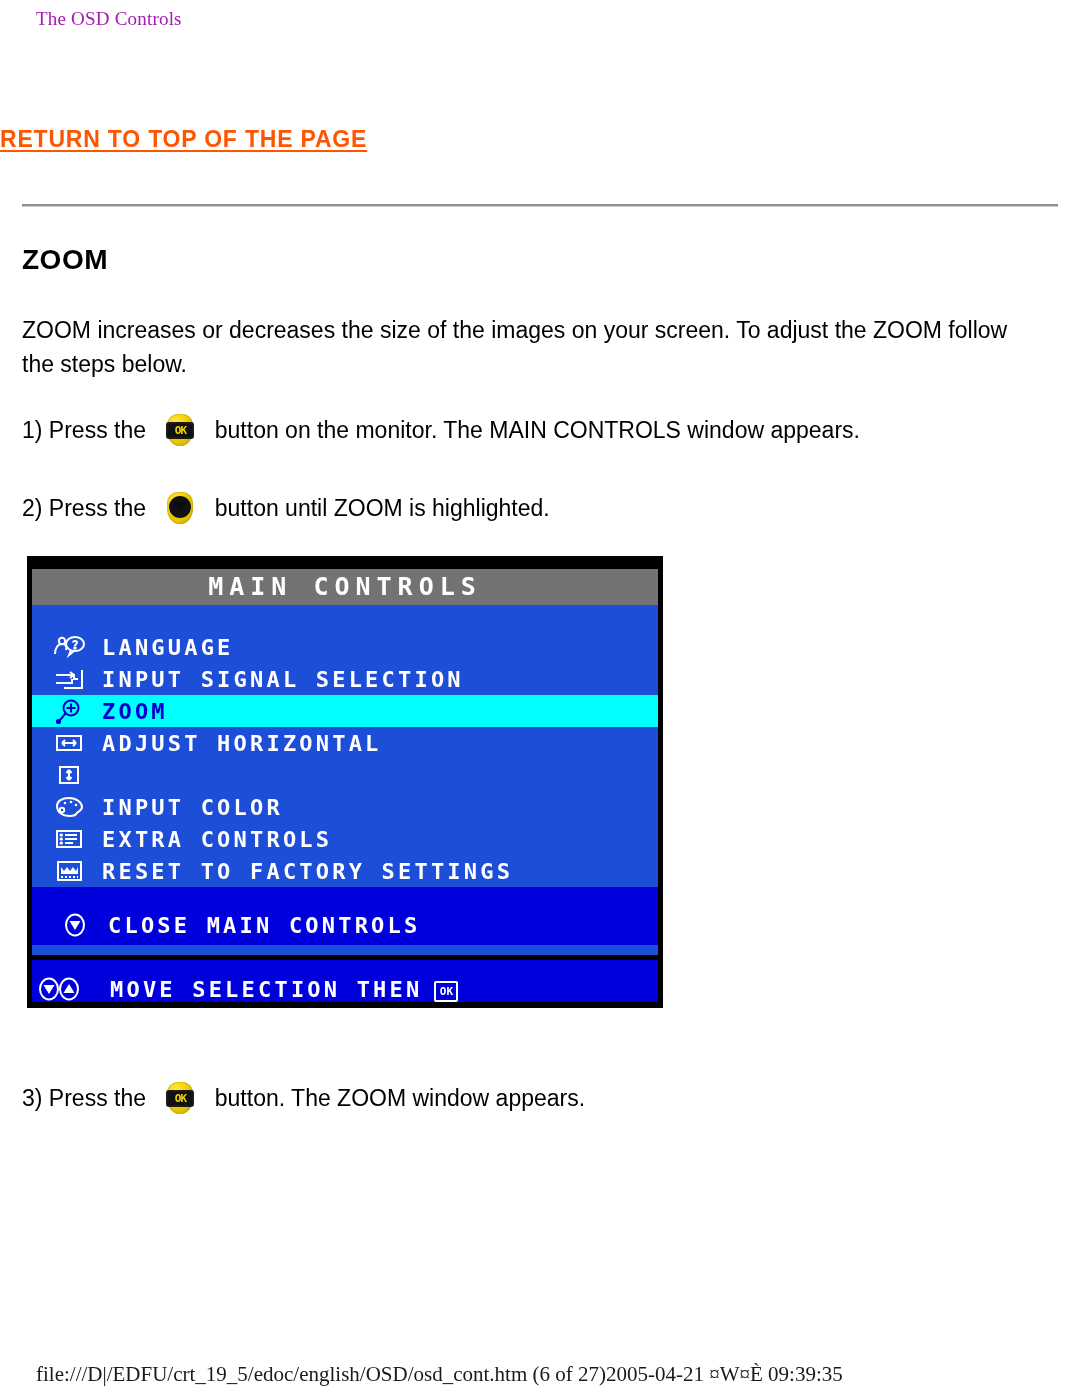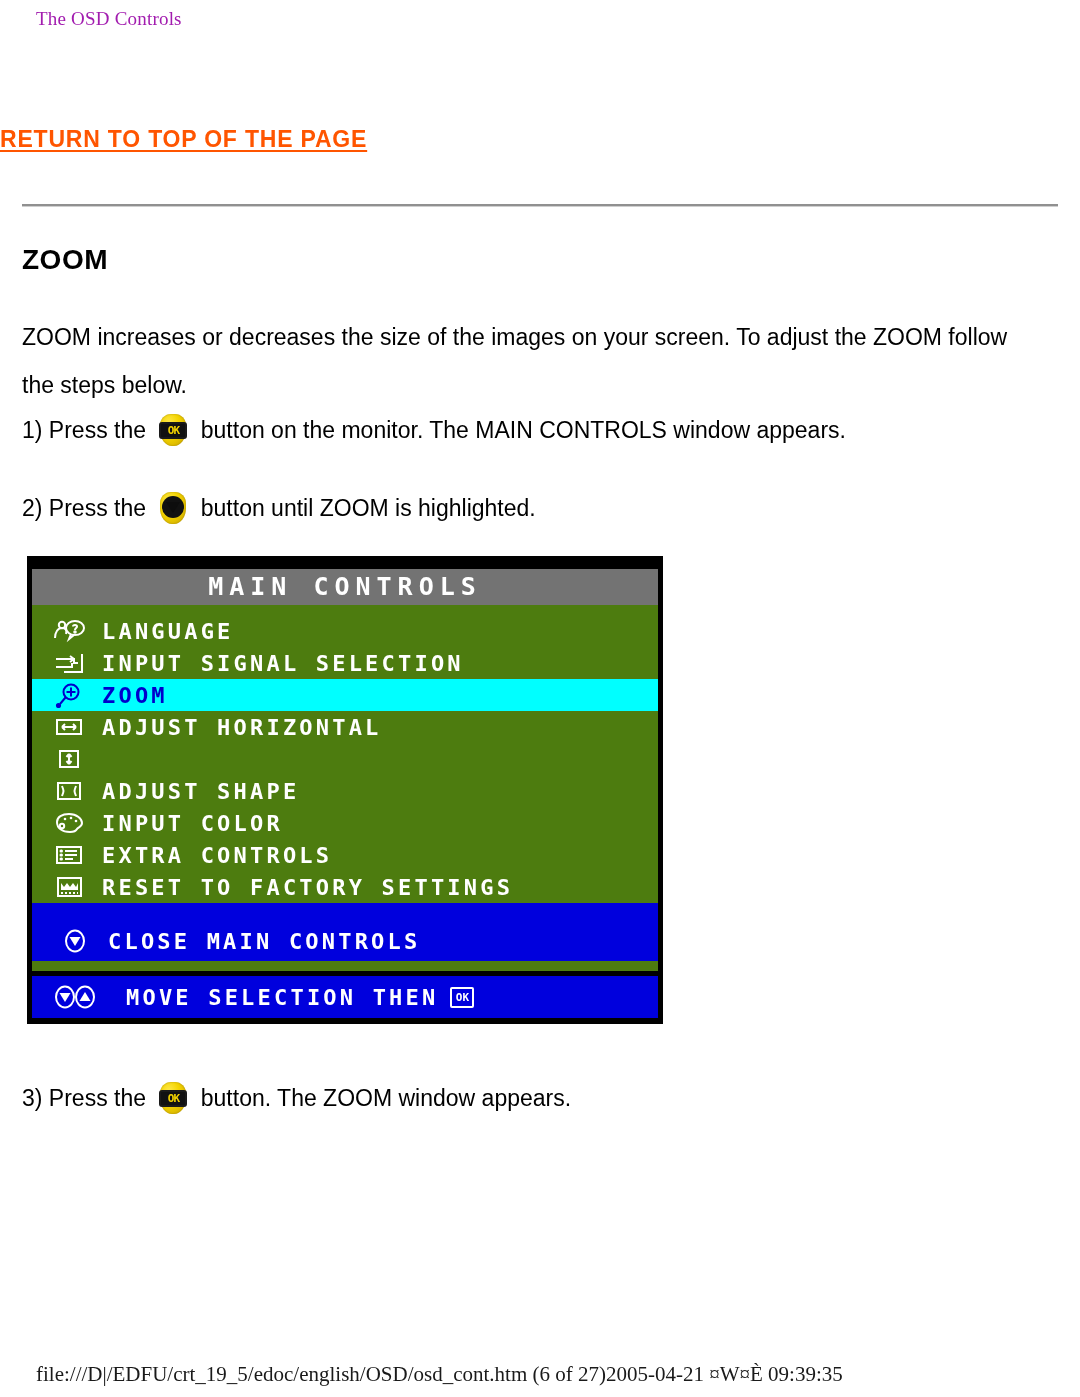--- a/index.html
+++ b/index.html
@@ -67,32 +67,33 @@
     letter-spacing: .5px;
   }
 
   
   .body-text {
     position: absolute;
     left: 22px;
     top: 313px;
     width: 1020px;
     font-size: 23px;
-    line-height: 48px;
+    line-height: 34px;
   }
 
   
   .step {
     position: absolute;
     left: 22px;
     font-size: 23px;
     line-height: 30px;
     white-space: nowrap;
     display: flex;
     align-items: center;
+    gap: 7px;
   }
   .step-1 { top: 413px; }
   .step-2 { top: 491px; }
   .step-3 { top: 1081px; }
 
   .step .txt { white-space: pre; }
 
   
   .btn-ok, .btn-down {
     display: inline-block;
@@ -164,22 +165,22 @@
     background: #737373;
     color: #ffffff;
     font-size: 25px;
     font-weight: bold;
     letter-spacing: 6px;
     text-align: center;
     line-height: 36px;
     margin-top: 8px;
   }
   .osd-body {
-    background: #4d7c0f;
-    padding: 10px 0 10px 0;
+    background: #1d4ed8;
+    padding: 26px 0 10px 0;
   }
   .osd-row {
     display: flex;
     align-items: center;
     height: 32px;
     padding-left: 16px;
     color: #ffffff;
   }
   .osd-row.selected {
     background: #00ffff;
@@ -211,23 +212,22 @@
     padding-left: 22px;
     background: #0000dd;
     color: #ffffff;
   }
   .osd-sep {
     height: 5px;
     background: #000000;
   }
   .osd-footer {
     display: flex;
-    align-items: center;
+    align-items: flex-end;
     height: 42px;
-    padding-left: 16px;
     background: #0000dd;
     color: #ffffff;
   }
   .osd-footer .ok-glyph {
     display: inline-flex;
     align-items: center;
     justify-content: center;
     width: 24px;
     height: 21px;
     border: 2px solid #ffffff;
@@ -343,29 +343,20 @@
 
     <div class="osd-row">
       <span class="osd-icon">
         <svg width="34" height="24" viewBox="0 0 34 24" fill="none" stroke="#ffffff" stroke-width="2">
           <rect x="8" y="4" width="18" height="16"></rect>
           <path d="M17 7 L17 17 M17 7 L14.5 10 M17 7 L19.5 10 M17 17 L14.5 14 M17 17 L19.5 14"></path>
         </svg>
       </span>
     </div>
 
-    <div class="osd-row">
-      <span class="osd-icon">
-        <svg width="34" height="24" viewBox="0 0 34 24" fill="none" stroke="#ffffff" stroke-width="2">
-          <rect x="6" y="4" width="22" height="16"></rect>
-          <path d="M10 7 C12 12 12 12 10 17 M24 7 C22 12 22 12 24 17"></path>
-        </svg>
-      </span>
-      <span class="osd-label">ADJUST SHAPE</span>
-    </div>
 
     <div class="osd-row">
       <span class="osd-icon">
         <svg width="34" height="24" viewBox="0 0 34 24" fill="none" stroke="#ffffff" stroke-width="2">
           <path d="M17 3 C25 3 30 8 30 12 C30 16 26 16 25 18 C24 20 22 21 18 21 C10 21 5 17 5 11 C5 6 10 3 17 3 Z"></path>
           <circle cx="13" cy="8" r="1.3" fill="#ffffff" stroke="none"></circle>
           <circle cx="19" cy="7" r="1.3" fill="#ffffff" stroke="none"></circle>
           <circle cx="24" cy="10" r="1.3" fill="#ffffff" stroke="none"></circle>
           <circle cx="10" cy="15" r="2.2"></circle>
         </svg>

